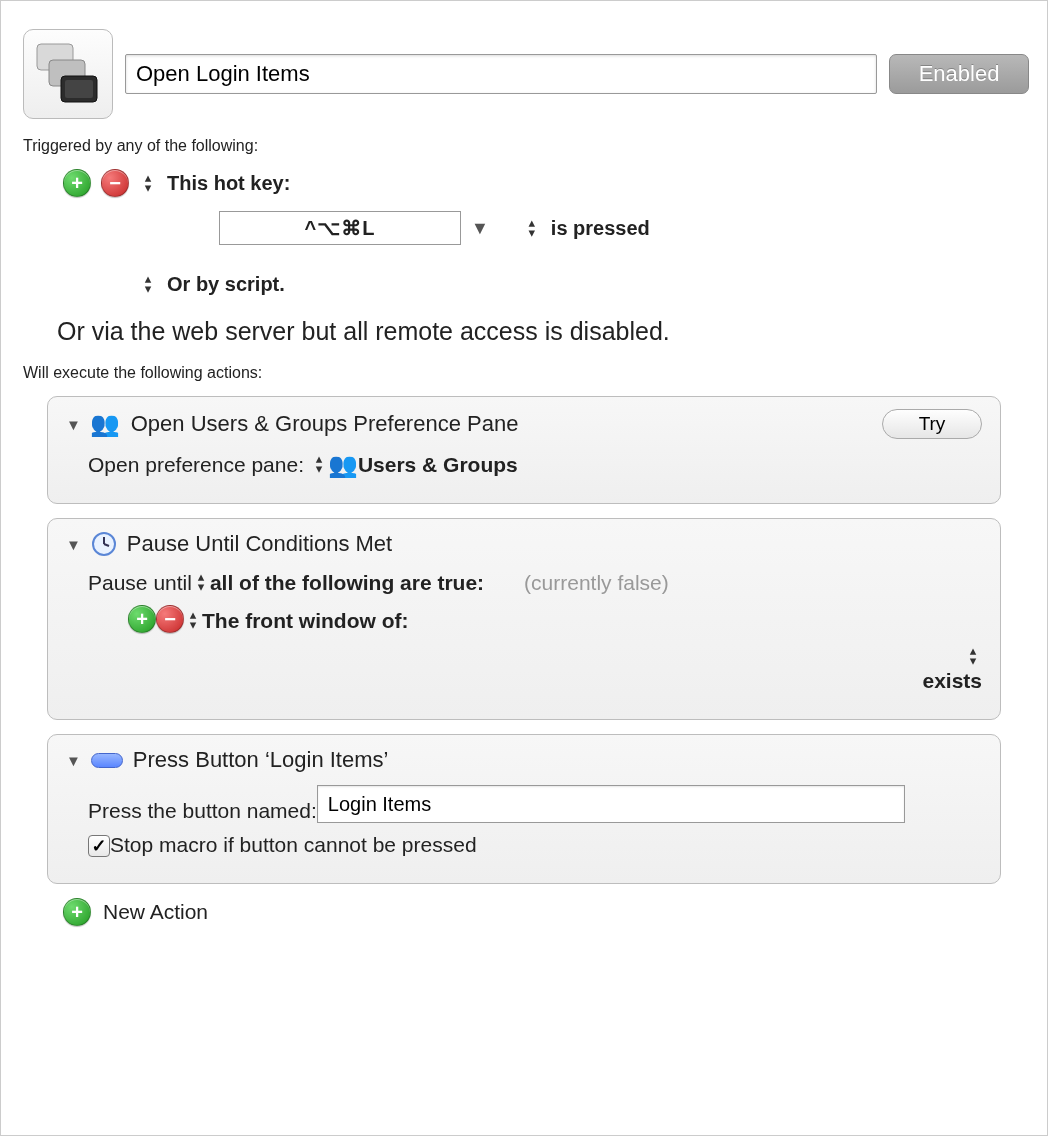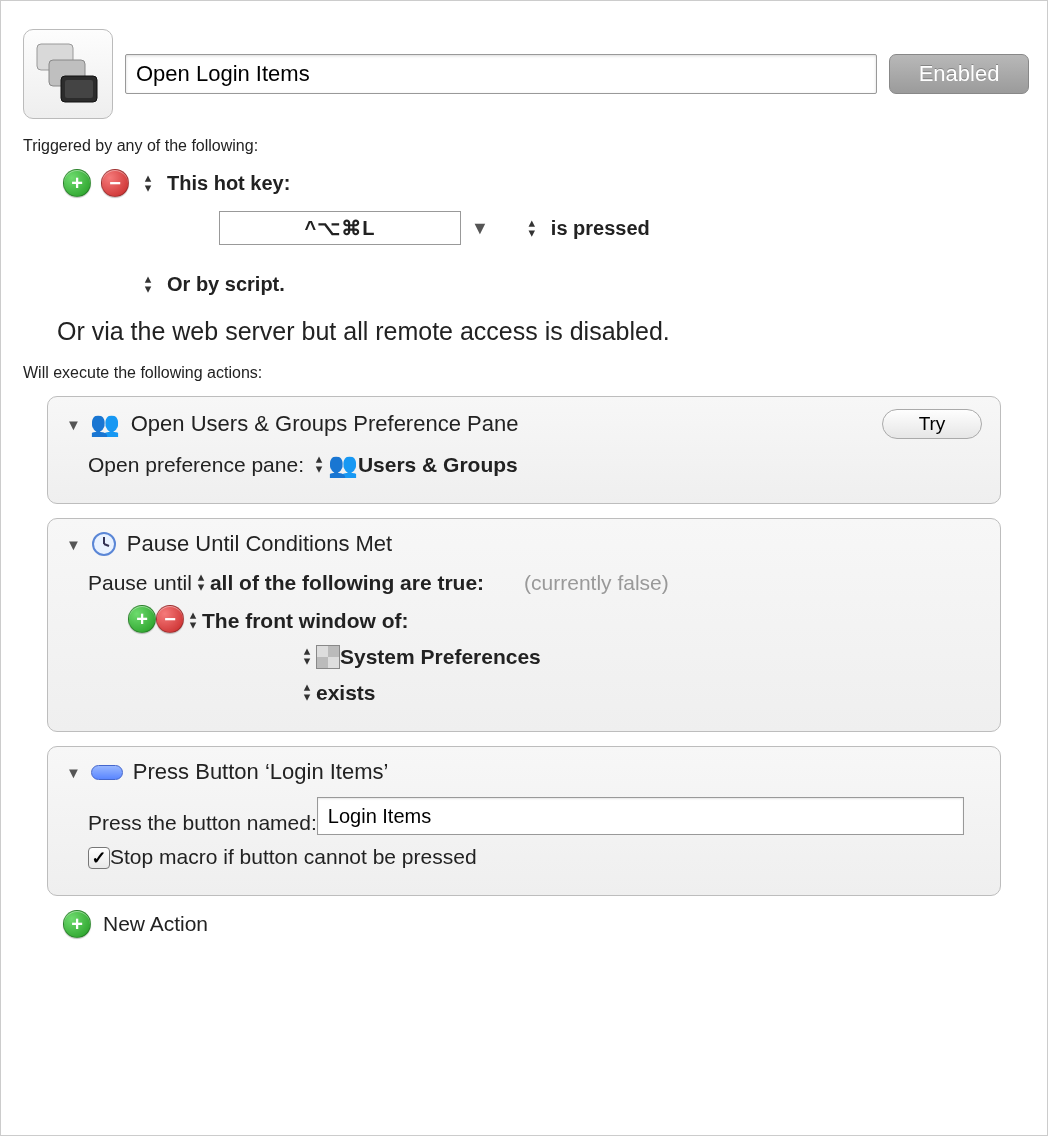--- a/index.html
+++ b/index.html
@@ -158,21 +158,21 @@
     display:inline-block;
   }
   .sysprefs-icon {
     width:24px; height:24px;
     border:1px solid #888;
     background: repeating-conic-gradient(#bbb 0 25%, #ddd 0 50%);
     display:inline-block;
   }
   .mt14 { margin-top: 14px; }
   .row-center { display:flex; align-items:center; gap:10px; }
-  .w555 { width: 647px; }
+  .w555 { width: 588px; }
 </style>
 </head>
 <body>
 
 <div class="header-row">
   <div class="macro-icon">
     <svg viewBox="0 0 72 72">
       <rect x="5" y="6" width="36" height="26" rx="4" fill="#d9d9d9" stroke="#999"></rect>
       <rect x="17" y="22" width="36" height="26" rx="4" fill="#bfbfbf" stroke="#888"></rect>
       <rect x="29" y="38" width="36" height="26" rx="4" fill="#2c2c2c" stroke="#111"></rect>
@@ -244,26 +244,21 @@
       <span class="bold">all of the following are true:</span>
       <span style="width:40px;"></span>
       <span class="gray-note">(currently false)</span>
     </div>
     <div class="card-line" style="margin-left:40px;">
       <span class="add-btn">+</span>
       <span class="remove-btn">−</span>
       <span class="stepper"></span>
       <span class="bold">The front window of:</span>
     </div>
-    <div class="card-line" style="margin-left:210px;">
-      <span class="stepper"></span>
-      <span class="sysprefs-icon"></span>
-      <span class="bold">System Preferences</span>
-    </div>
-    <div class="card-line" style="margin-left:210px;">
+    <div class="card-line" style="margin-left:210px;flex-direction:column;">
       <span class="stepper"></span>
       <span class="bold">exists</span>
     </div>
   </div>
 </div>
 
 <div class="action-card">
   <div class="action-header">
     <span class="disclosure">▼</span>
     <span class="button-pill"></span>

